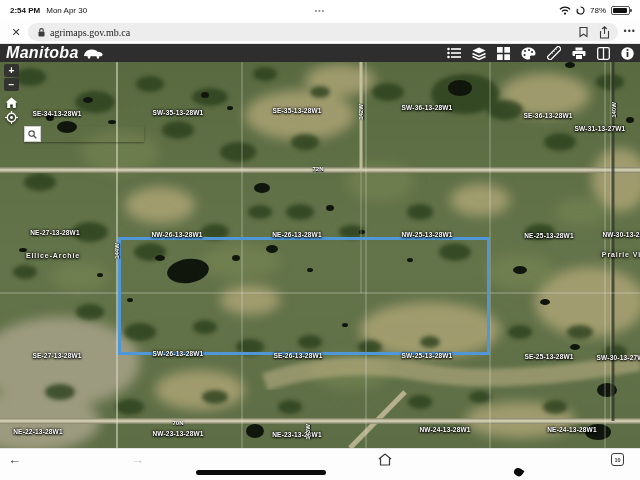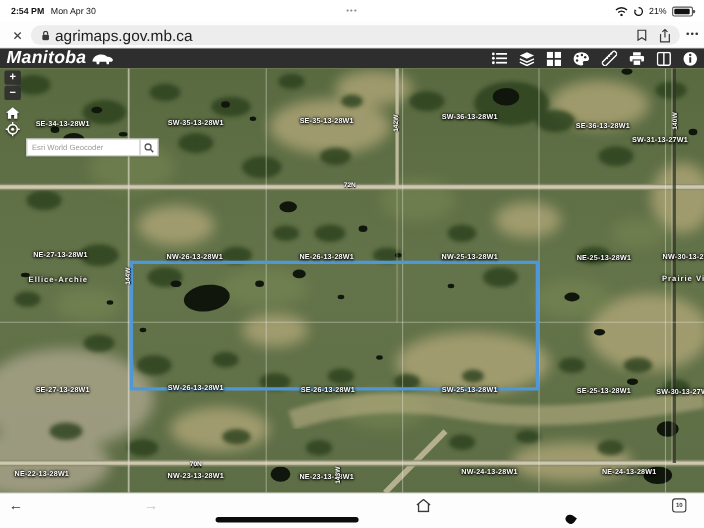--- a/index.html
+++ b/index.html
@@ -20,21 +20,21 @@
   .battery .nub { position:absolute; right:-3px; top:2.5px; width:2px; height:3px; background:#555; border-radius:0 1px 1px 0; }
 
   
   .browserbar { position:absolute; left:0; top:20px; width:640px; height:24px; background:#fdfdfd;
     border-bottom:1px solid #e4e4e6; }
   .close-btn { position:absolute; left:8px; top:4px; width:16px; height:16px; font-size:11px; color:#3a3a3c;
     display:flex; align-items:center; justify-content:center; }
   .urlpill { position:absolute; left:28px; top:3px; width:590px; height:18px; background:#ededee;
     border-radius:9px; display:flex; align-items:center; padding:0 8px; }
   .urlpill .lock { margin:0 5px 0 2px; }
-  .urltext { font-size:14px; color:#1c1c1e; }
+  .urltext { font-size:10px; color:#1c1c1e;font-family:Liberation Serif, serif; }
   .pill-icons { position:absolute; right:8px; top:0; height:18px; display:flex; gap:10px; align-items:center; }
   .more-dots { position:absolute; right:4px; top:6px; font-size:9px; color:#3a3a3c; letter-spacing:1px; }
 
   
   .appheader { position:absolute; left:0; top:44px; width:640px; height:18px; background:#2e2e2e;
     display:flex; align-items:center; justify-content:space-between; padding:0 6px; }
   .logo { display:flex; align-items:center; gap:3px; }
   .logo-text { color:#fff; font-size:16px; font-weight:700; font-style:italic; letter-spacing:.3px; }
   .hdr-icons { display:flex; gap:11px; align-items:center; }
   .hdr-icons svg { display:block; }
@@ -94,21 +94,21 @@
       <svg width="12" height="9" viewBox="0 0 12 9">
         <path d="M1 3.2 A7 7 0 0 1 11 3.2" fill="none" stroke="#111" stroke-width="1.3"></path>
         <path d="M3 5.4 A4.3 4.3 0 0 1 9 5.4" fill="none" stroke="#111" stroke-width="1.3"></path>
         <circle cx="6" cy="7.6" r="1.1" fill="#111"></circle>
       </svg>
       <svg width="9" height="9" viewBox="0 0 9 9">
         <path d="M4.5 1 A3.5 3.5 0 1 1 1 4.5" fill="none" stroke="#111" stroke-width="1.2"></path>
         <path d="M1 1.5 L1 4.5 L4 4.5" fill="none" stroke="#111" stroke-width="0"></path>
         <path d="M0.5 4.5 L1 2.5 L2.8 4.2 Z" fill="#111"></path>
       </svg>
-      <span>21%</span>
+      <span>78%</span>
       <span class="battery">
           <span class="fill"></span>
           <span class="nub"></span>
         </span>
     </div>
   </div>
 
   <div class="browserbar">
     <div class="close-btn">✕</div>
     <div class="urlpill">
@@ -359,21 +359,20 @@
     <div class="munilabel" style="left:627px;top:192px">Prairie View</div>
 
     <div class="rlabel" style="left:318px;top:107px">72N</div>
     <div class="rlabel" style="left:178px;top:361px">70N</div>
     <div class="rlabel vert" style="left:117px;top:189px">144W</div>
     <div class="rlabel vert" style="left:361px;top:50px">142W</div>
     <div class="rlabel vert" style="left:614px;top:48px">140W</div>
     <div class="rlabel vert" style="left:308px;top:370px">143W</div>
 
     <div class="searchbox">
-      <input type="text" placeholder="Esri World Geocoder" style="">
       <div class="search-btn">
         <svg width="9" height="9" viewBox="0 0 9 9">
           <circle cx="3.6" cy="3.6" r="2.7" fill="none" stroke="#555" stroke-width="1.2"></circle>
           <line x1="5.7" y1="5.7" x2="8.3" y2="8.3" stroke="#555" stroke-width="1.3"></line>
         </svg>
       </div>
     </div>
 
     <div class="zoombtn" style="top:2px">+</div>
     <div class="zoombtn" style="top:16px">−</div>

